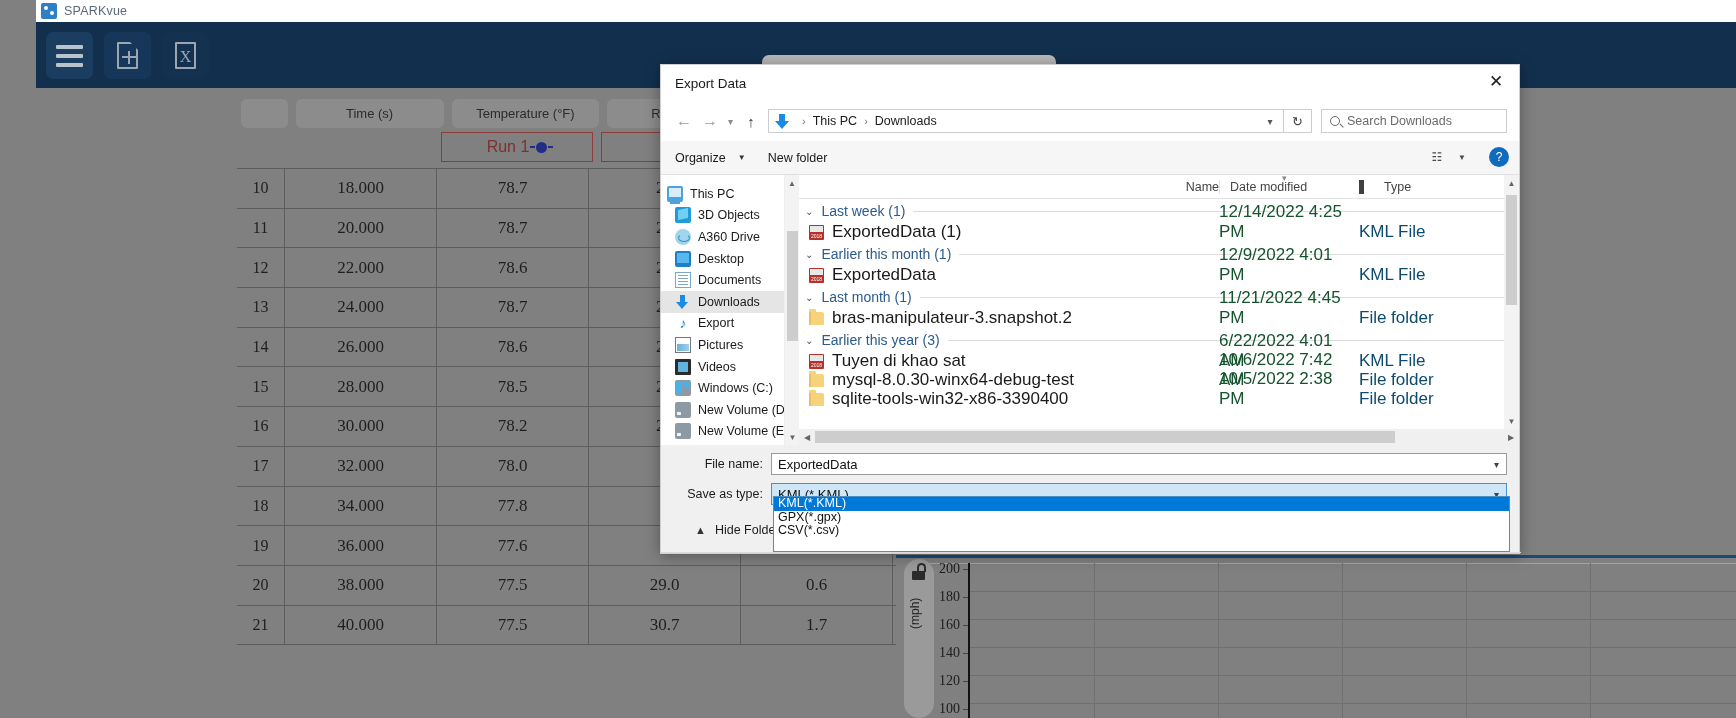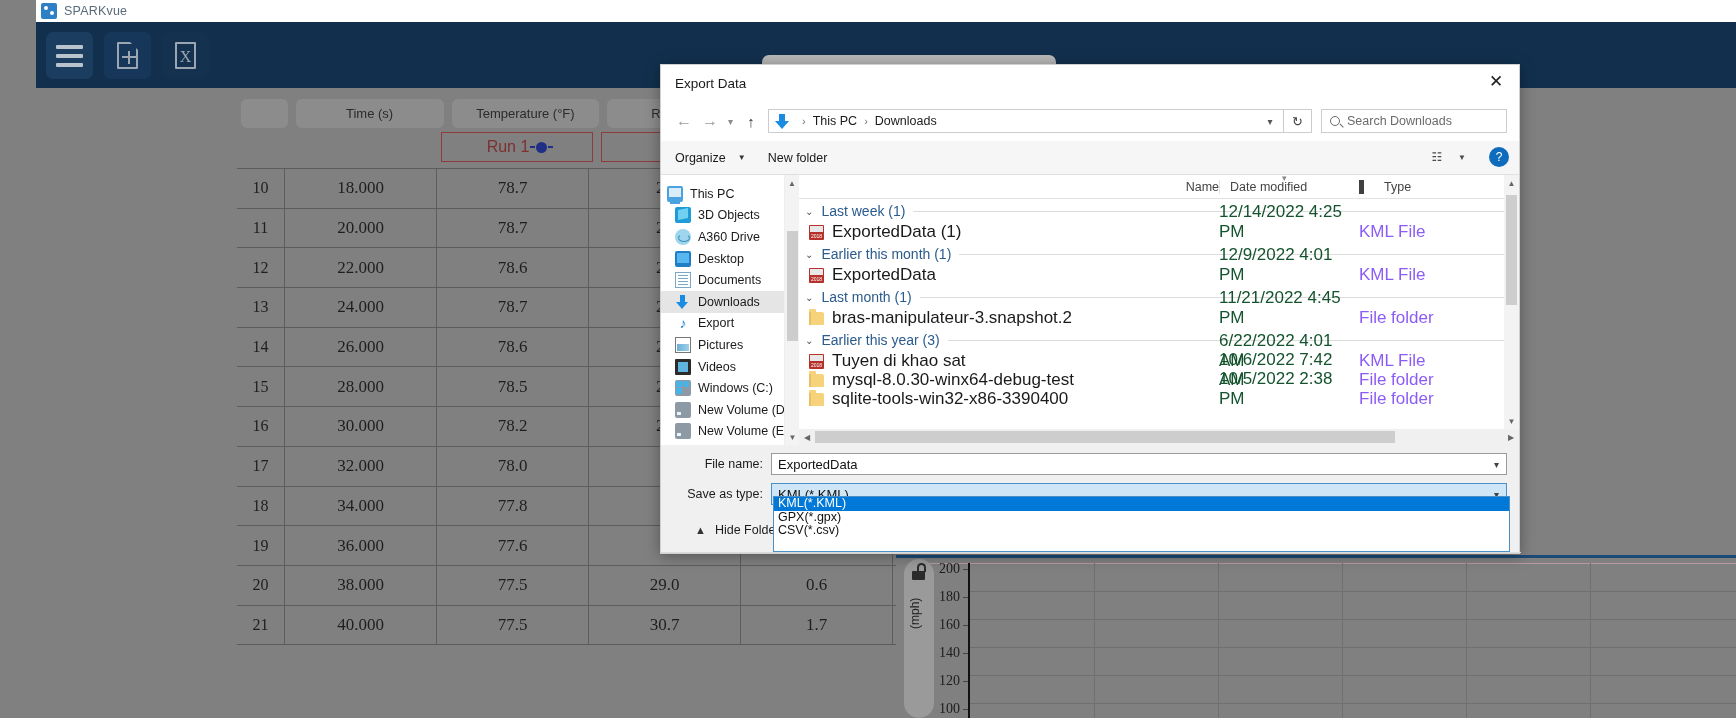--- a/index.html
+++ b/index.html
@@ -325,21 +325,21 @@
   .grp {
     height: 24px; display: flex; align-items: center; gap: 8px;
     padding-left: 6px; font-size: 14px; color: #2a5b8c;
   }
   .grp .gcar { font-size: 10px; color: #555; }
   .grp .gline { flex: 1; height: 1px; background: #dcdcdc; margin-right: 12px; }
 
   .frow { height: 19px; display: flex; align-items: flex-end; font-size: 17px; color: #1a1a1a; }
   .fr-name { width: 420px; display: flex; align-items: center; gap: 8px; padding-left: 10px; }
   .fr-date { width: 140px; color: #14532d; }
-  .fr-type { width: 120px; color: #8b5cf6; }
+  .fr-type { width: 120px; color: #0c4a6e; }
   .kml-ic {
     width: 15px; height: 15px; flex: none; background: #b5312a; border-radius: 1px;
     position: relative; overflow: hidden;
   }
   .kml-ic::before {
     content: ""; position: absolute; left: 1px; top: 1px; width: 13px; height: 6px;
     background: #e8e8e8;
   }
   .kml-ic::after {
     content: "2018"; position: absolute; left: 0; bottom: 0; width: 15px;

